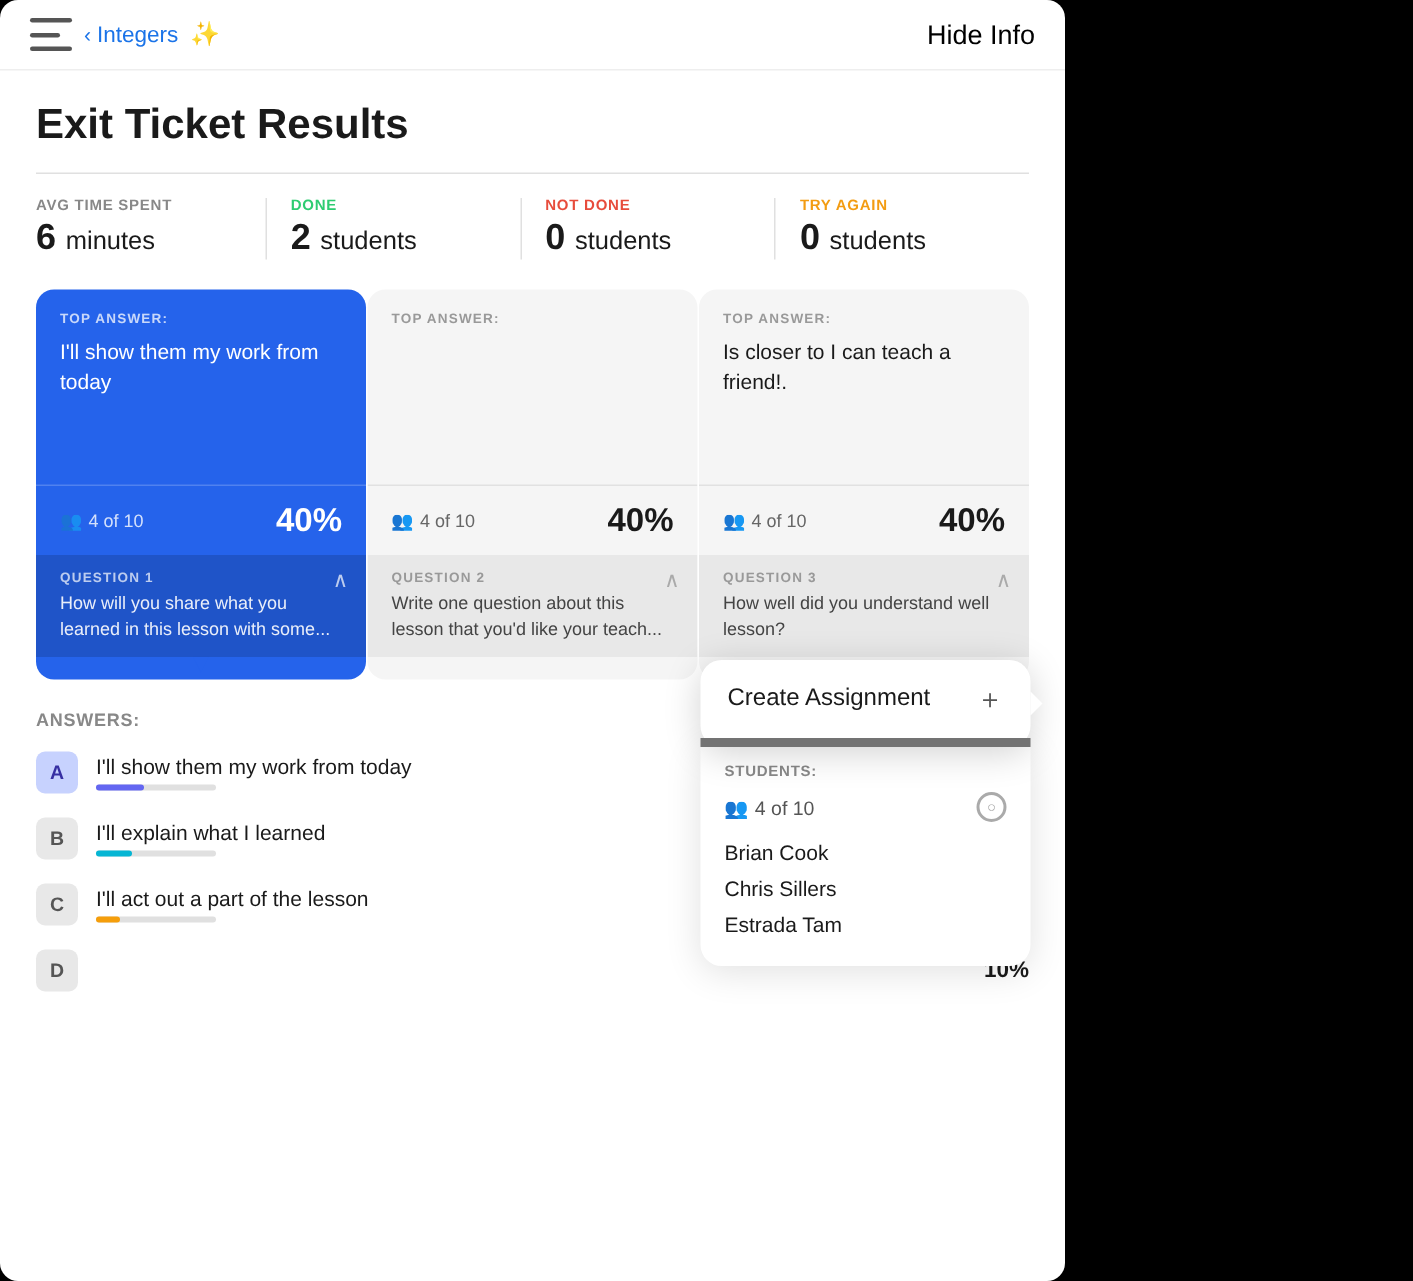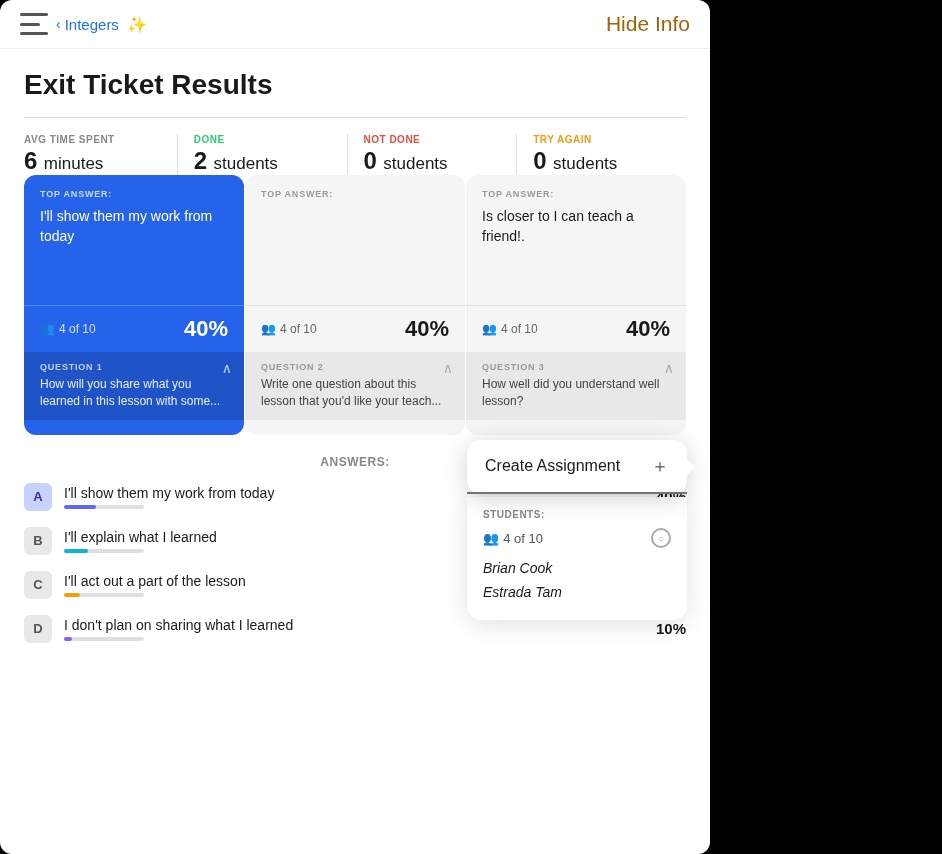--- a/index.html
+++ b/index.html
@@ -47,37 +47,38 @@
     .sidebar-toggle span:first-child { height: 3px; width: 28px; }
     .sidebar-toggle span:nth-child(2) { height: 3px; width: 20px; }
     .sidebar-toggle span:last-child { height: 3px; width: 28px; }
     .back-btn {
       display: flex; align-items: center; gap: 4px;
       color: #1a73e8; font-size: 15px; cursor: pointer; text-decoration: none;
     }
     .back-chevron { font-size: 14px; }
     .sparkle { font-size: 16px; }
     .hide-info-btn {
-      color: #a16207; font-size: 21px; cursor: pointer; font-weight: 400;
+      color: #000000; font-size: 18px; cursor: pointer; font-weight: 400;
     }
     .content {
       padding: 20px 24px;
       flex: 1;
       overflow-y: auto;
     }
     .page-title {
       font-size: 28px;
       font-weight: 700;
       color: #1a1a1a;
       margin-bottom: 16px;
     }
     .divider { height: 1px; background: #e0e0e0; margin: 0 0 16px 0; }
     .stats-row {
       display: flex;
       gap: 0;
+      margin-bottom: 20px;
       align-items: flex-start;
     }
     .stat-item {
       flex: 1;
       padding: 0 16px 0 0;
       border-right: 1px solid #e0e0e0;
       margin-right: 16px;
     }
     .stat-item:last-child { border-right: none; margin-right: 0; }
     .stat-label {
@@ -192,21 +193,20 @@
       margin-top: -6px;
     }
     .answers-section { margin-top: 4px; }
     .answers-label {
       font-size: 12px;
       font-weight: 700;
       letter-spacing: 0.5px;
       color: #888;
       text-transform: uppercase;
       margin-bottom: 14px;
-      text-align: center;
     }
     .answer-row {
       display: flex;
       align-items: center;
       gap: 12px;
       margin-bottom: 16px;
     }
     .answer-letter {
       width: 28px; height: 28px;
       border-radius: 6px;
@@ -241,21 +241,21 @@
     .popup-item {
       display: flex;
       align-items: center;
       justify-content: space-between;
       padding: 14px 18px;
       cursor: pointer;
       font-size: 16px;
       font-weight: 500;
       color: #1a1a1a;
     }
-    .popup-item:first-child { border-bottom: 2px solid #737373; }
+    .popup-item:first-child { border-bottom: 6px solid #737373; }
     .popup-icon { font-size: 18px; color: #555; }
     .popup-arrow {
       position: absolute;
       right: -8px;
       top: 50%;
       transform: translateY(-50%);
       width: 0; height: 0;
       border-top: 8px solid transparent;
       border-bottom: 8px solid transparent;
       border-left: 8px solid #fff;
@@ -295,21 +295,20 @@
     .dropdown-circle {
       width: 20px; height: 20px; border-radius: 50%;
       border: 2px solid #aaa;
       display: flex; align-items: center; justify-content: center;
       font-size: 10px; color: #aaa;
     }
     .student-name {
       font-size: 14px;
       color: #1a1a1a;
       padding: 4px 0;
-      font-style: italic;
     }
   </style>
 </head>
 <body>
 
 <div class="main-panel">
 
   <div class="top-bar">
     <div class="top-bar-left">
       <div class="sidebar-toggle">
@@ -452,26 +451,20 @@
           <div class="answer-text">I'll act out a part of the lesson</div>
           <div class="answer-bar-wrap">
             <div class="answer-bar bar-orange" style="width:20%"></div>
           </div>
         </div>
         <span class="answer-pct">20%</span>
       </div>
 
       <div class="answer-row">
         <div class="answer-letter">D</div>
-        <div class="answer-content">
-          <div class="answer-text">I don't plan on sharing what I learned</div>
-          <div class="answer-bar-wrap">
-            <div class="answer-bar bar-purple" style="width:10%"></div>
-          </div>
-        </div>
         <span class="answer-pct">10%</span>
       </div>
     </div>
   </div>
 </div>
 
 <div class="popup-overlay">
   <div class="popup-item">
     <span>Create Assignment</span>
     <span class="popup-icon">＋</span>
@@ -482,14 +475,15 @@
 <div class="dropdown-panel">
   <div class="dropdown-students-label">STUDENTS:</div>
   <div class="dropdown-count-row">
     <span class="dropdown-count">
       <span>👥</span>
       <span>4 of 10</span>
     </span>
     <div class="dropdown-circle">○</div>
   </div>
   <div class="student-name">Brian Cook</div>
+  <div class="student-name">Chris Sillers</div>
   <div class="student-name">Estrada Tam</div>
 </div>
 
 </body></html>

